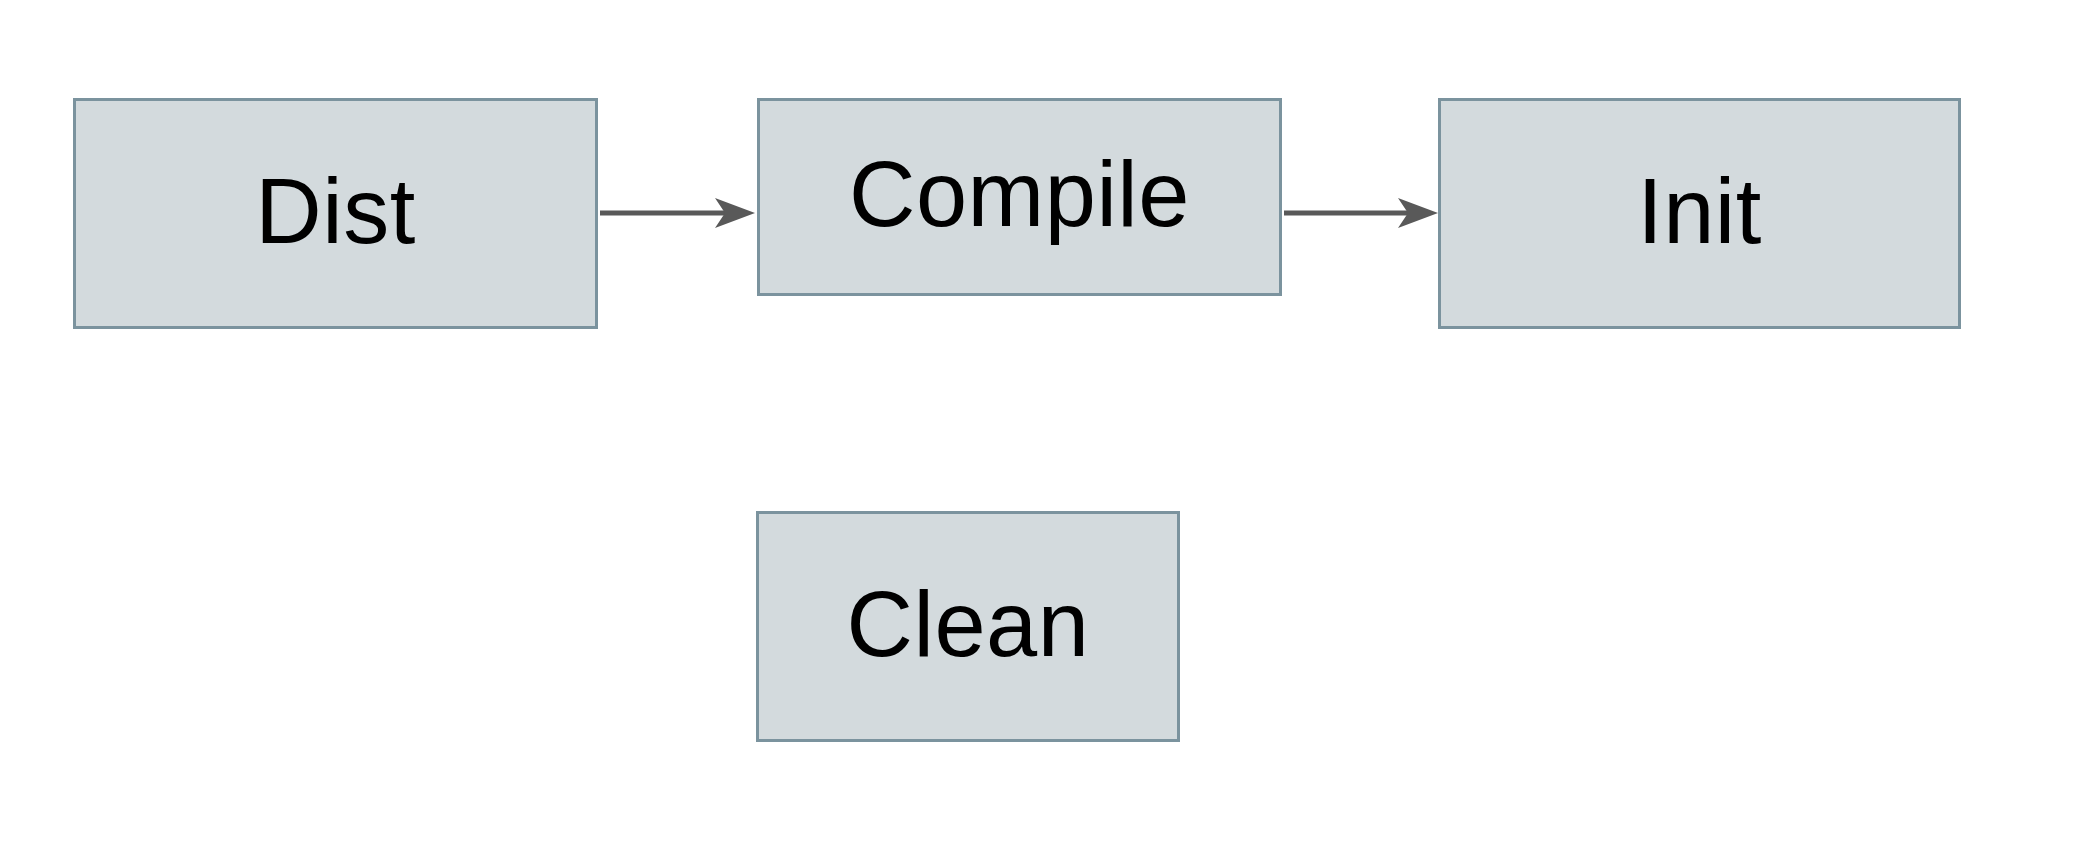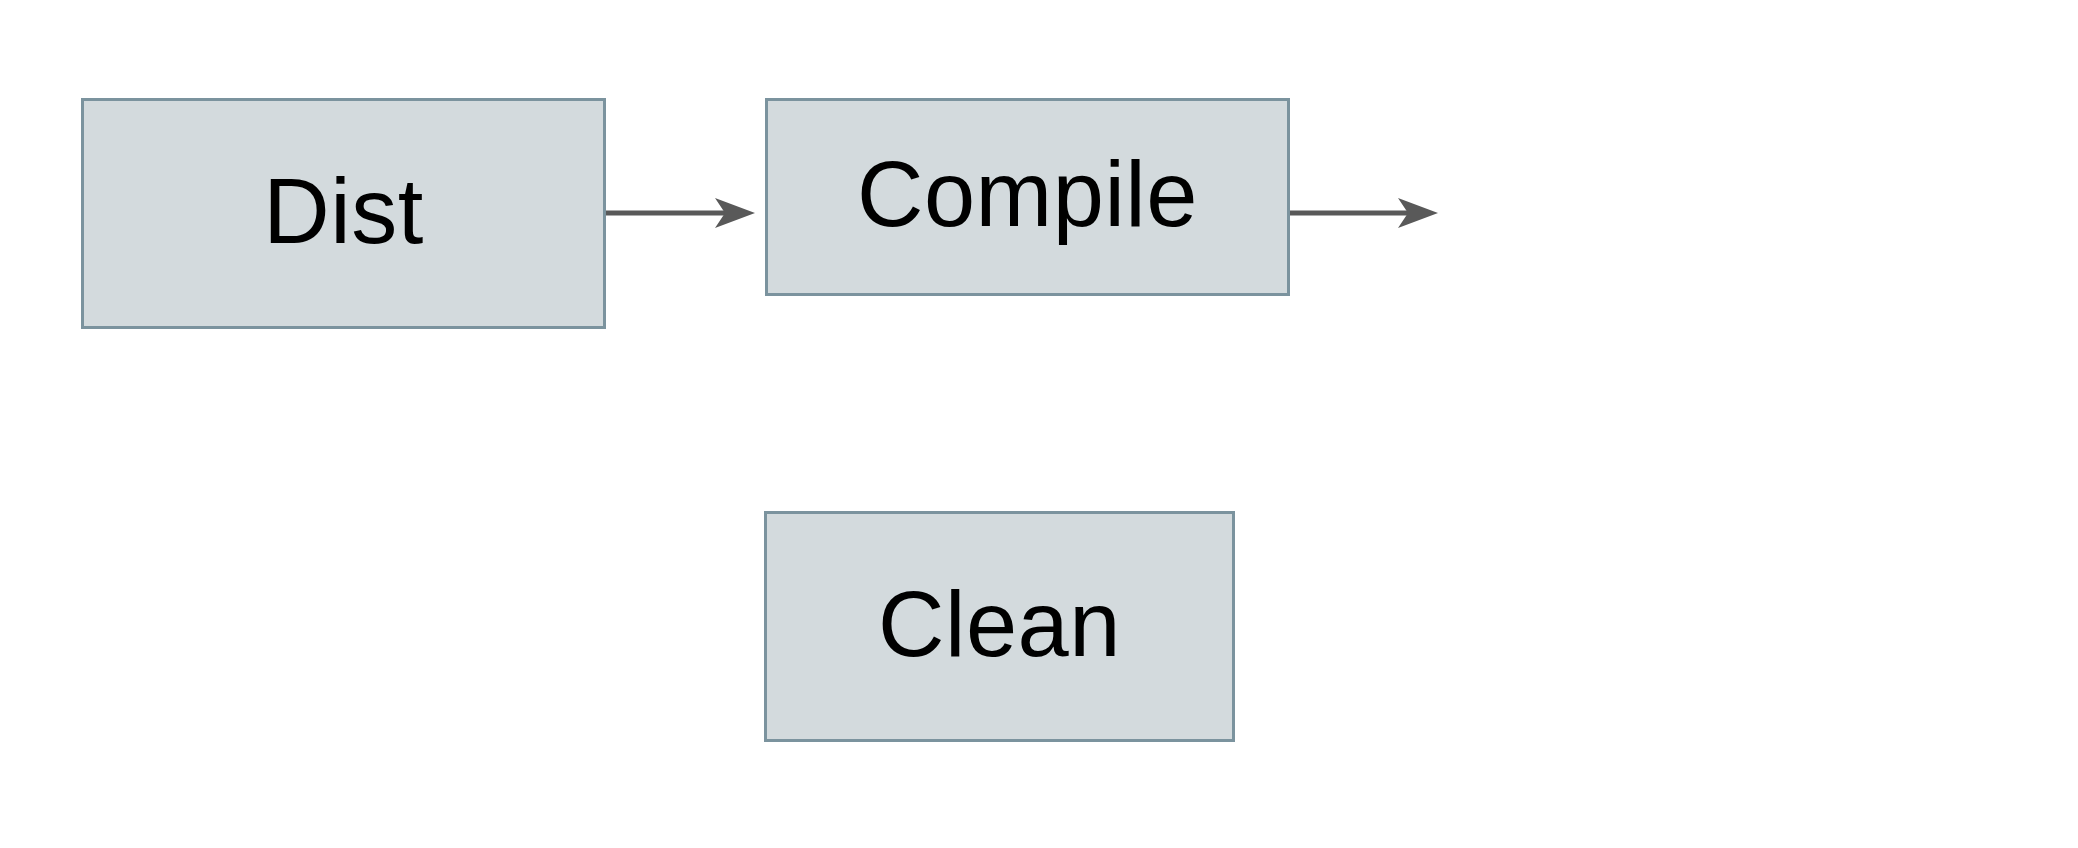--- a/index.html
+++ b/index.html
@@ -32,34 +32,33 @@
     fill: none;
   }
   .arrowhead-path { fill: var(--arrow_color); }
   .node {
     position: absolute;
     background: var(--node_fill);
     border: 3px solid var(--node_border);
     display: flex;
     align-items: center;
     justify-content: center;
-    margin-left: 8px;
   }
   .node-label {
     font-size: 92px;
     line-height: 1;
     color: var(--text_color);
     letter-spacing: 0.5px;
     white-space: nowrap;
     padding-bottom: 6px;
   }
   .node-dist    { left: 73px;   top: 98px;  width: 525px; height: 231px; }
   .node-compile { left: 757px;  top: 98px;  width: 525px; height: 198px; }
   .node-init    { left: 1438px; top: 98px;  width: 523px; height: 231px; }
-  .node-clean   { left: 756px;  top: 511px; width: 471px; height: 231px; }
+  .node-clean   { left: 756px;  top: 511px; width: 424px; height: 231px; }
 </style>
 </head>
 <body>
 
 <div class="canvas">
 
   <svg class="edges" viewBox="0 0 2078 848" xmlns="http://www.w3.org/2000/svg">
     <defs>
       <marker id="arrowhead" viewBox="0 0 12 9" refX="9" refY="4.5" markerWidth="8" markerHeight="6" orient="auto" preserveAspectRatio="none" markerUnits="strokeWidth">
         <path class="arrowhead-path" d="M0,0 L12,4.5 L0,9 L3,4.5 Z"></path>
@@ -70,18 +69,21 @@
   </svg>
 
   <div class="node node-dist">
     <span class="node-label">Dist</span>
   </div>
 
   <div class="node node-compile">
     <span class="node-label">Compile</span>
   </div>
 
+  <div class="node node-init">
+    <span class="node-label">Init</span>
+  </div>
 
   <div class="node node-clean">
     <span class="node-label">Clean</span>
   </div>
 
 </div>
 
 </body></html>

